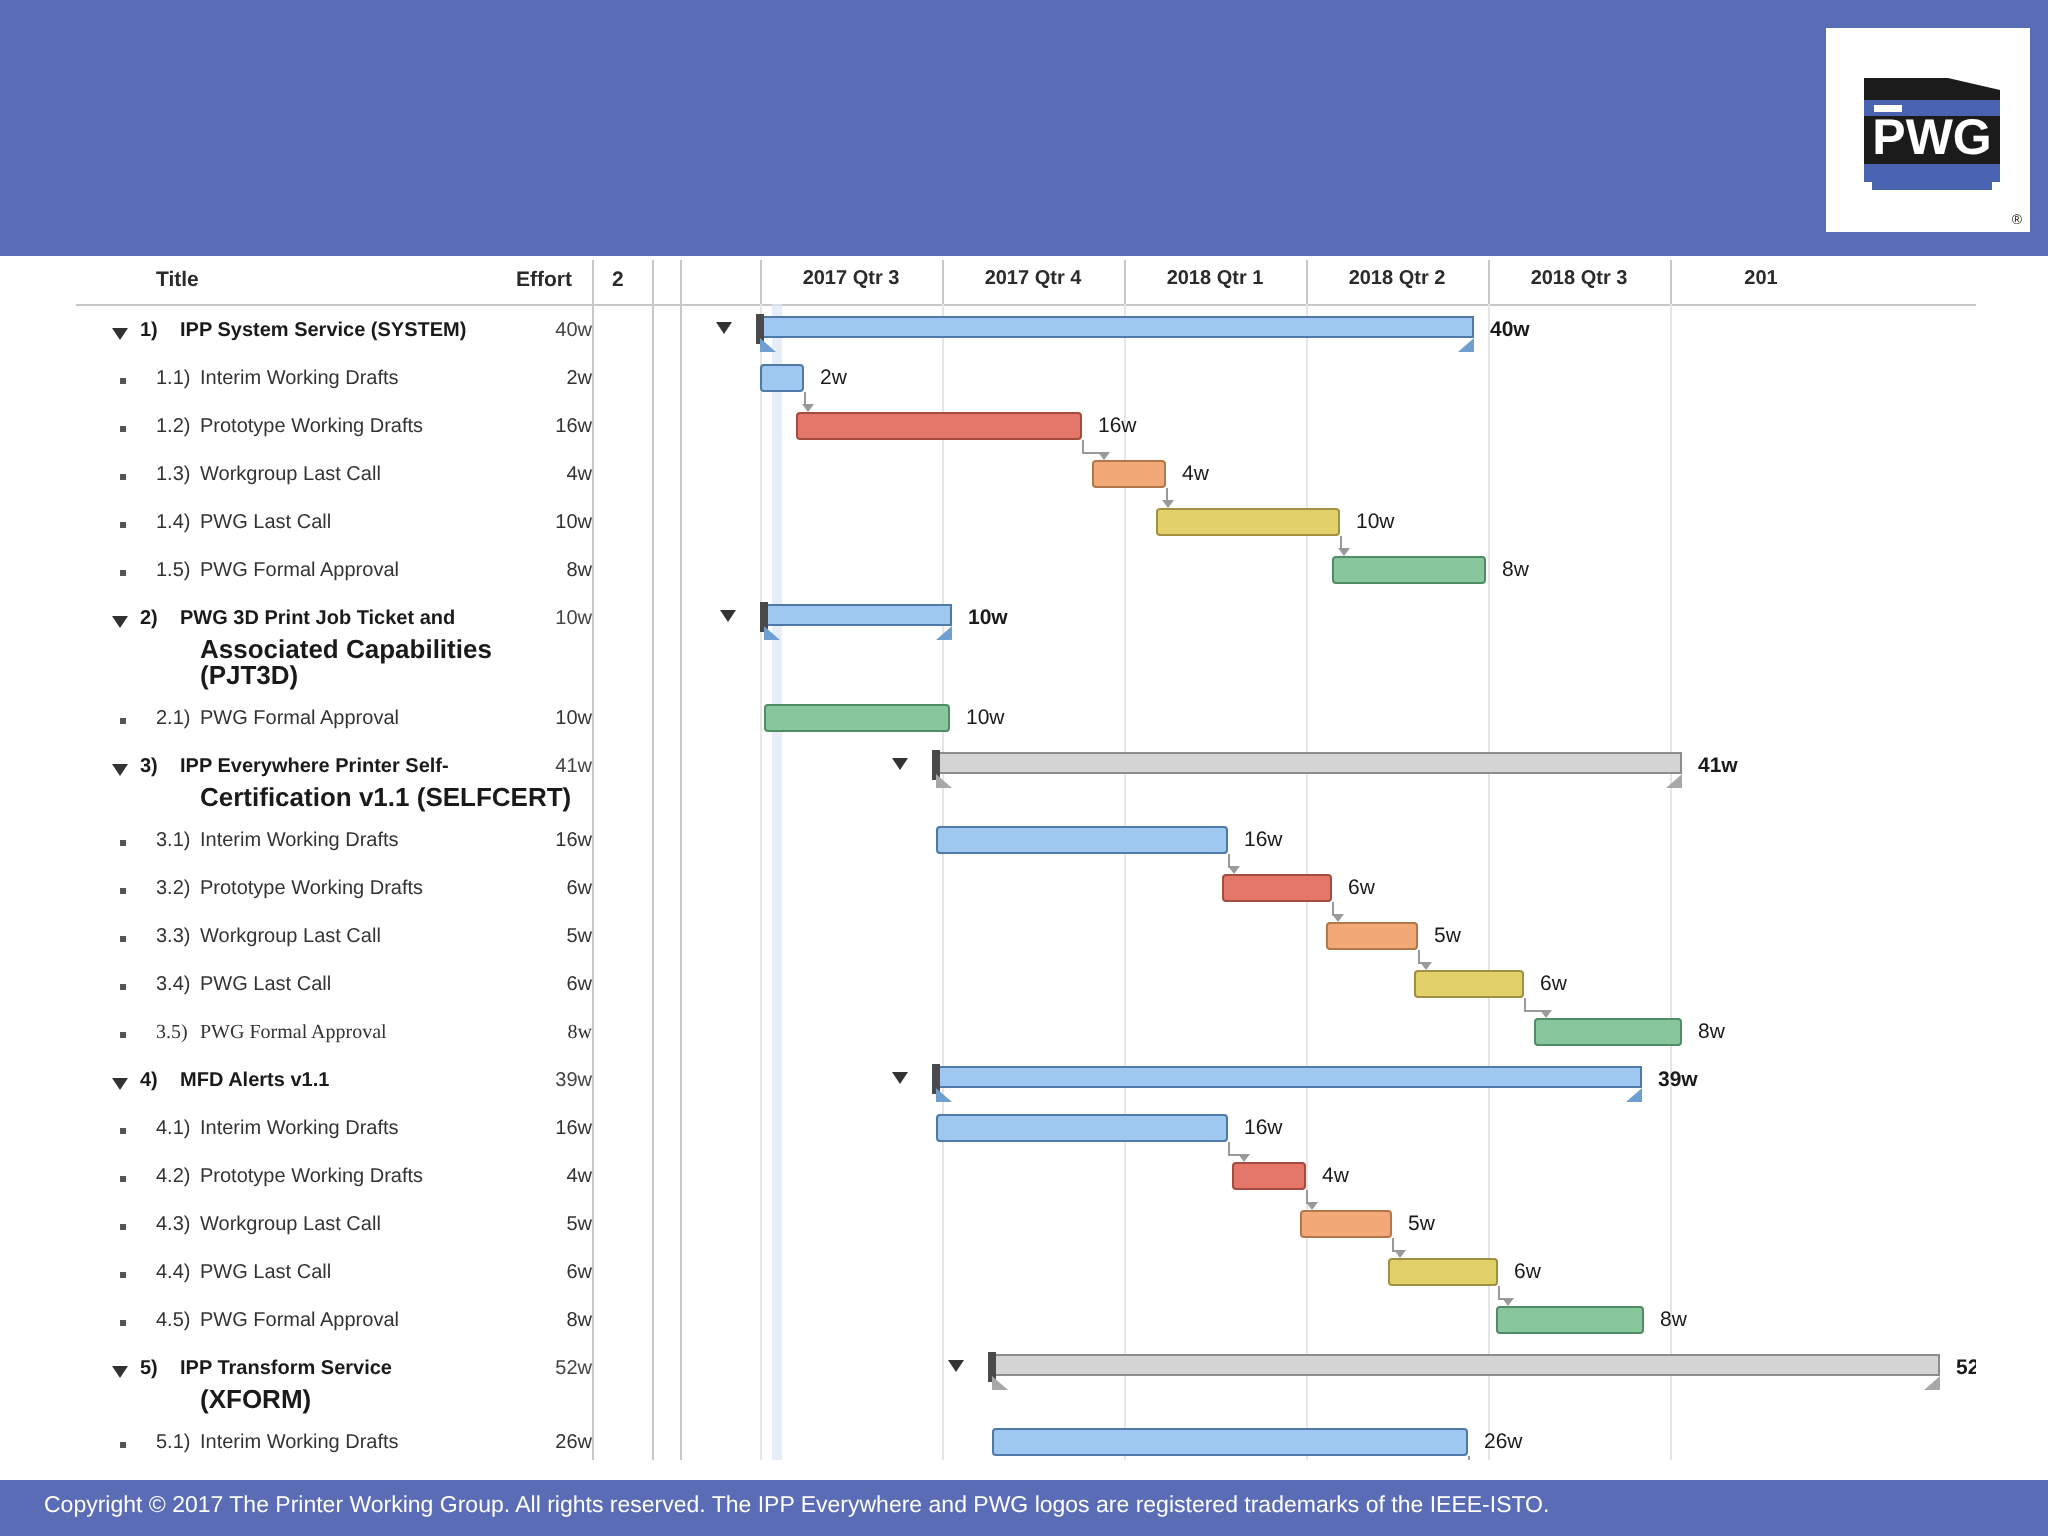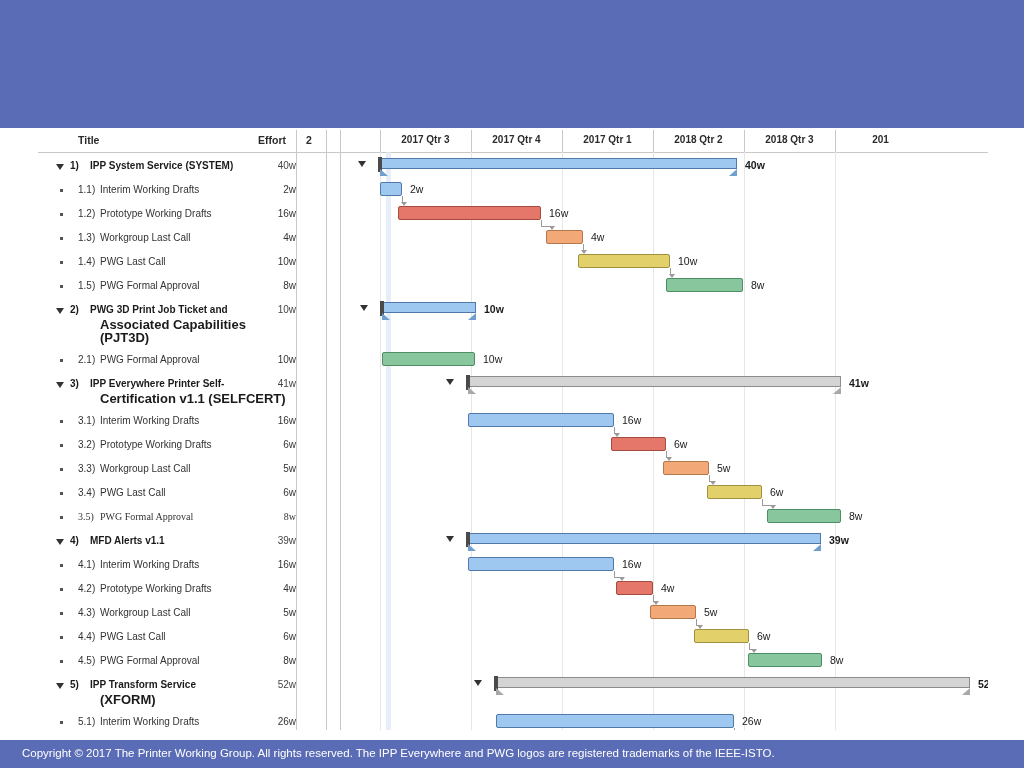--- a/index.html
+++ b/index.html
@@ -140,20 +140,33 @@
   
   .today{position:absolute;top:22px;width:5px;height:578px;background:#ddeaf7;opacity:.75;}
 </style>
 </head>
 <body>
 
 <div id="slide">
 
   <div class="header"></div>
 
+  <div class="logo-box">
+    <svg class="logo-inner" viewBox="0 0 84 84">
+
+      <path d="M10,16 L52,16 L78,22 L78,27 L10,27 Z" fill="#1b1b1b"></path>
+      <rect x="10" y="27" width="68" height="8" fill="#4a63b0"></rect>
+      <rect x="15" y="29.5" width="14" height="3.5" fill="#ffffff"></rect>
+      <rect x="10" y="35" width="68" height="24" fill="#1b1b1b"></rect>
+      <text x="44" y="54" font-family="'Liberation Sans', sans-serif" font-size="25" font-weight="bold" fill="#ffffff" text-anchor="middle">PWG</text>
+      <rect x="10" y="59" width="68" height="9" fill="#4a63b0"></rect>
+      <rect x="14" y="68" width="60" height="4" fill="#4a63b0"></rect>
+    </svg>
+    <div class="logo-reg">®</div>
+  </div>
 
   <div class="gantt">
 
     <div class="col-head"></div>
     <div class="h-title">Title</div>
     <div class="h-effort">Effort</div>
     <div class="h-num">2</div>
 
     <div class="vline" style="left:258px;"></div>
     <div class="vline" style="left:288px;"></div>
@@ -163,21 +176,21 @@
 
     <div id="quarters">
         <div class="qsep" style="left: 342px;"></div>
         <div class="qgrid" style="left: 342px;"></div>
         <div class="qlab" style="left: 342px; width: 91px;">2017 Qtr 3</div>
         <div class="qsep" style="left: 433px;"></div>
         <div class="qgrid" style="left: 433px;"></div>
         <div class="qlab" style="left: 433px; width: 91px;">2017 Qtr 4</div>
         <div class="qsep" style="left: 524px;"></div>
         <div class="qgrid" style="left: 524px;"></div>
-        <div class="qlab" style="left: 524px; width: 91px;">2017 Qtr 1</div>
+        <div class="qlab" style="left: 524px; width: 91px;">2018 Qtr 1</div>
         <div class="qsep" style="left: 615px;"></div>
         <div class="qgrid" style="left: 615px;"></div>
         <div class="qlab" style="left: 615px; width: 91px;">2018 Qtr 2</div>
         <div class="qsep" style="left: 706px;"></div>
         <div class="qgrid" style="left: 706px;"></div>
         <div class="qlab" style="left: 706px; width: 91px;">2018 Qtr 3</div>
         <div class="qsep" style="left: 797px;"></div>
         <div class="qgrid" style="left: 797px;"></div>
         <div class="qlab" style="left: 797px; width: 91px;">201</div>
       </div>

